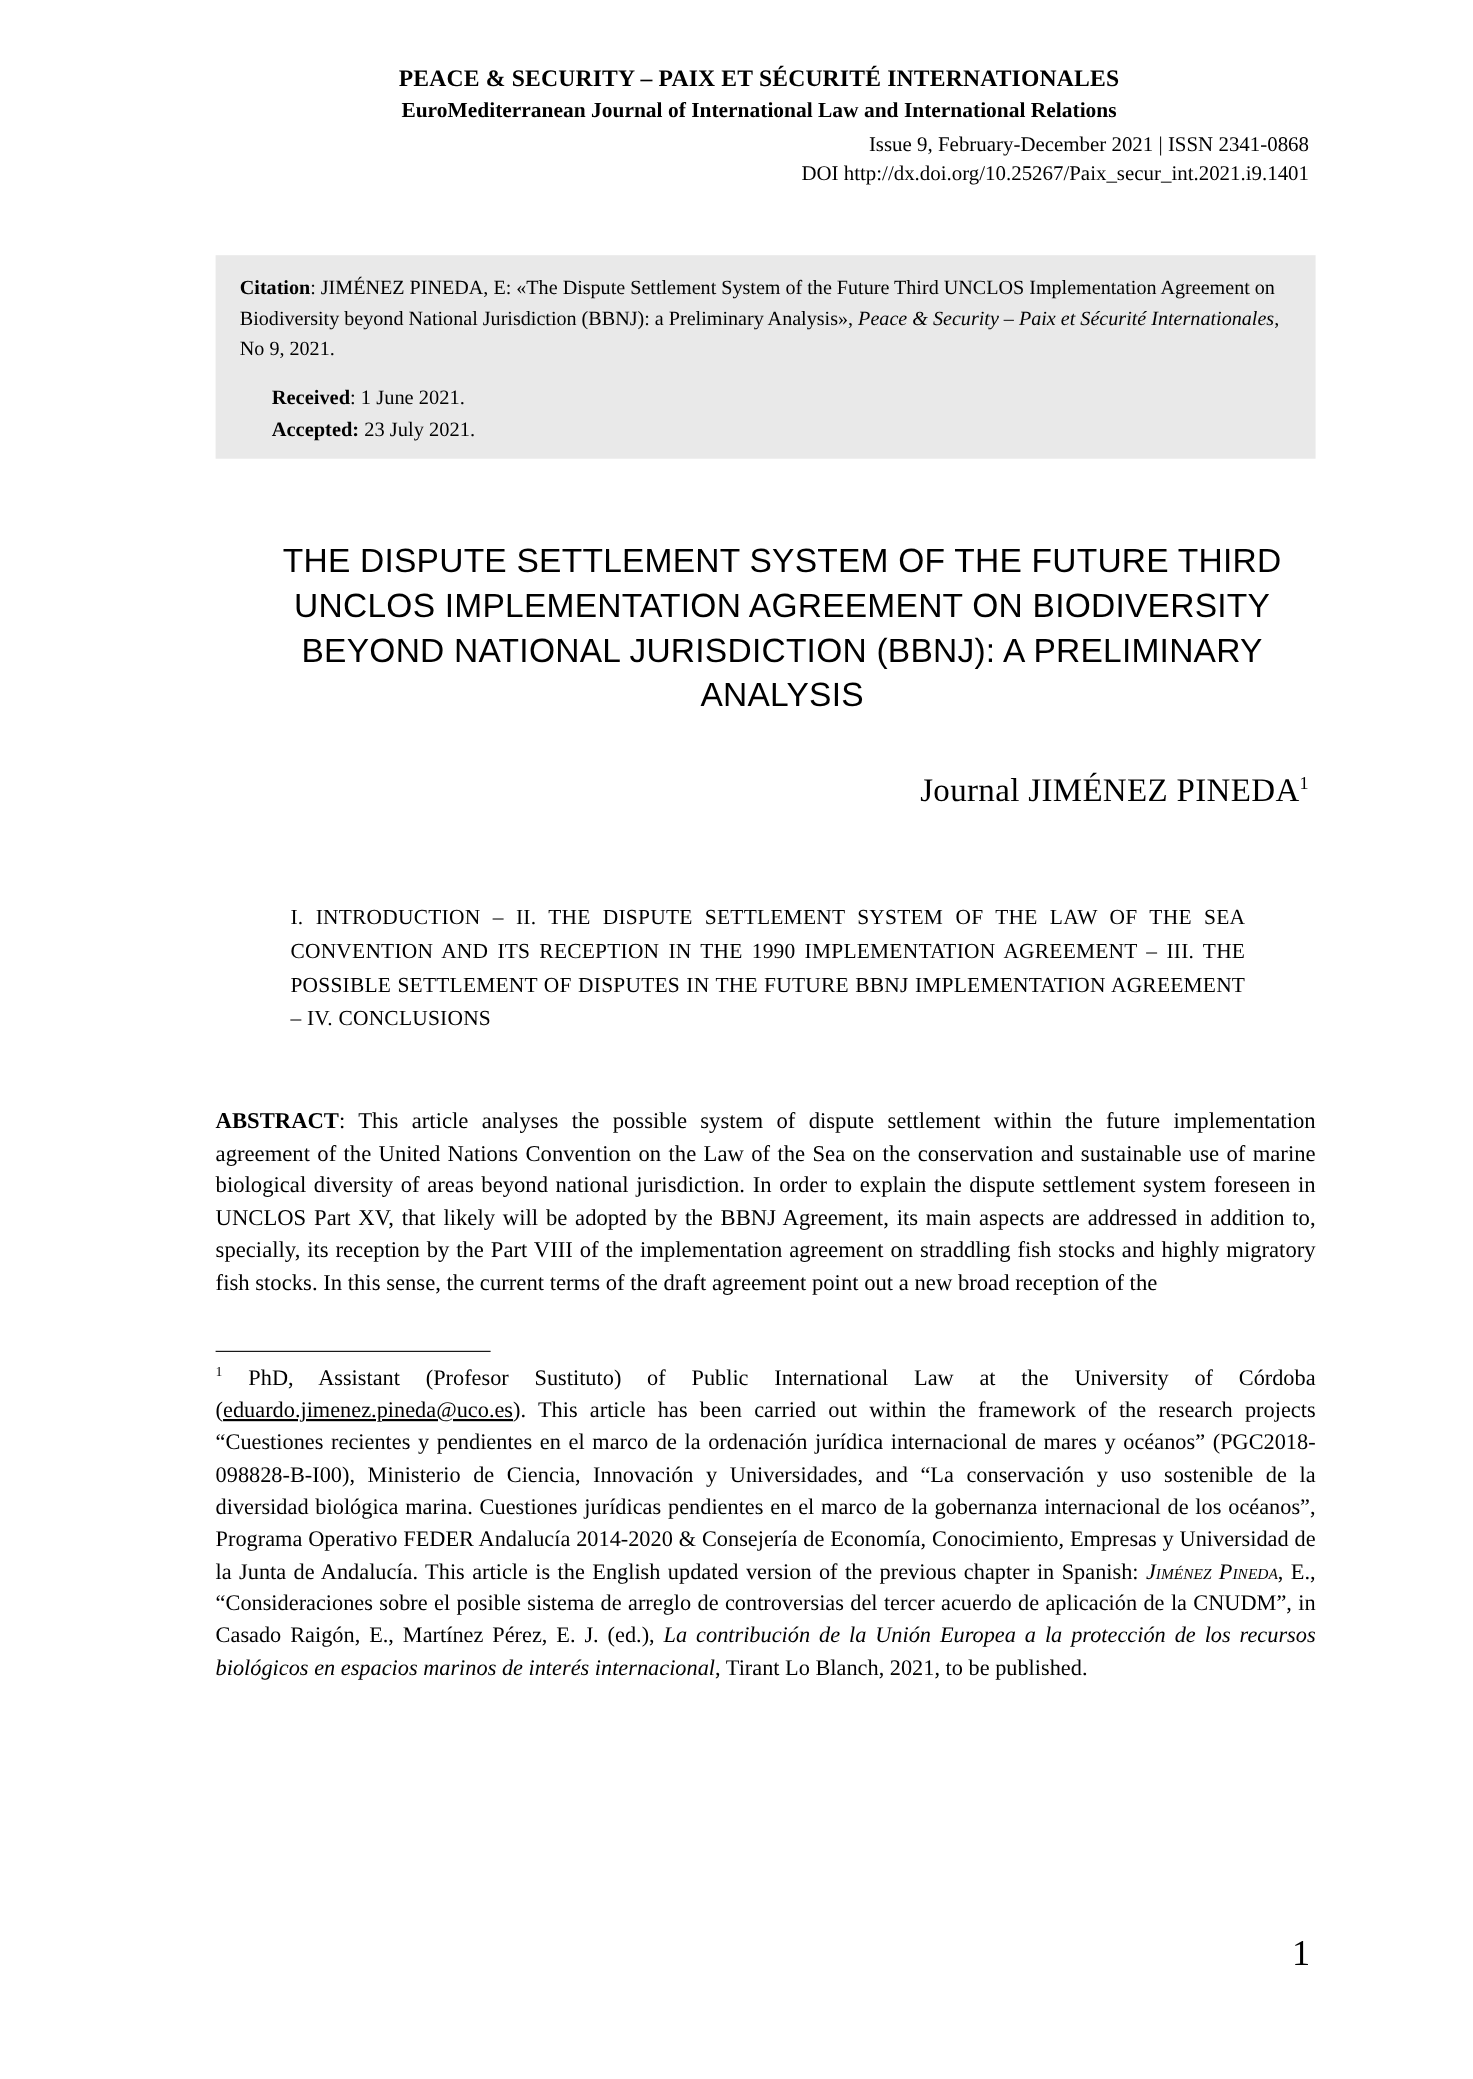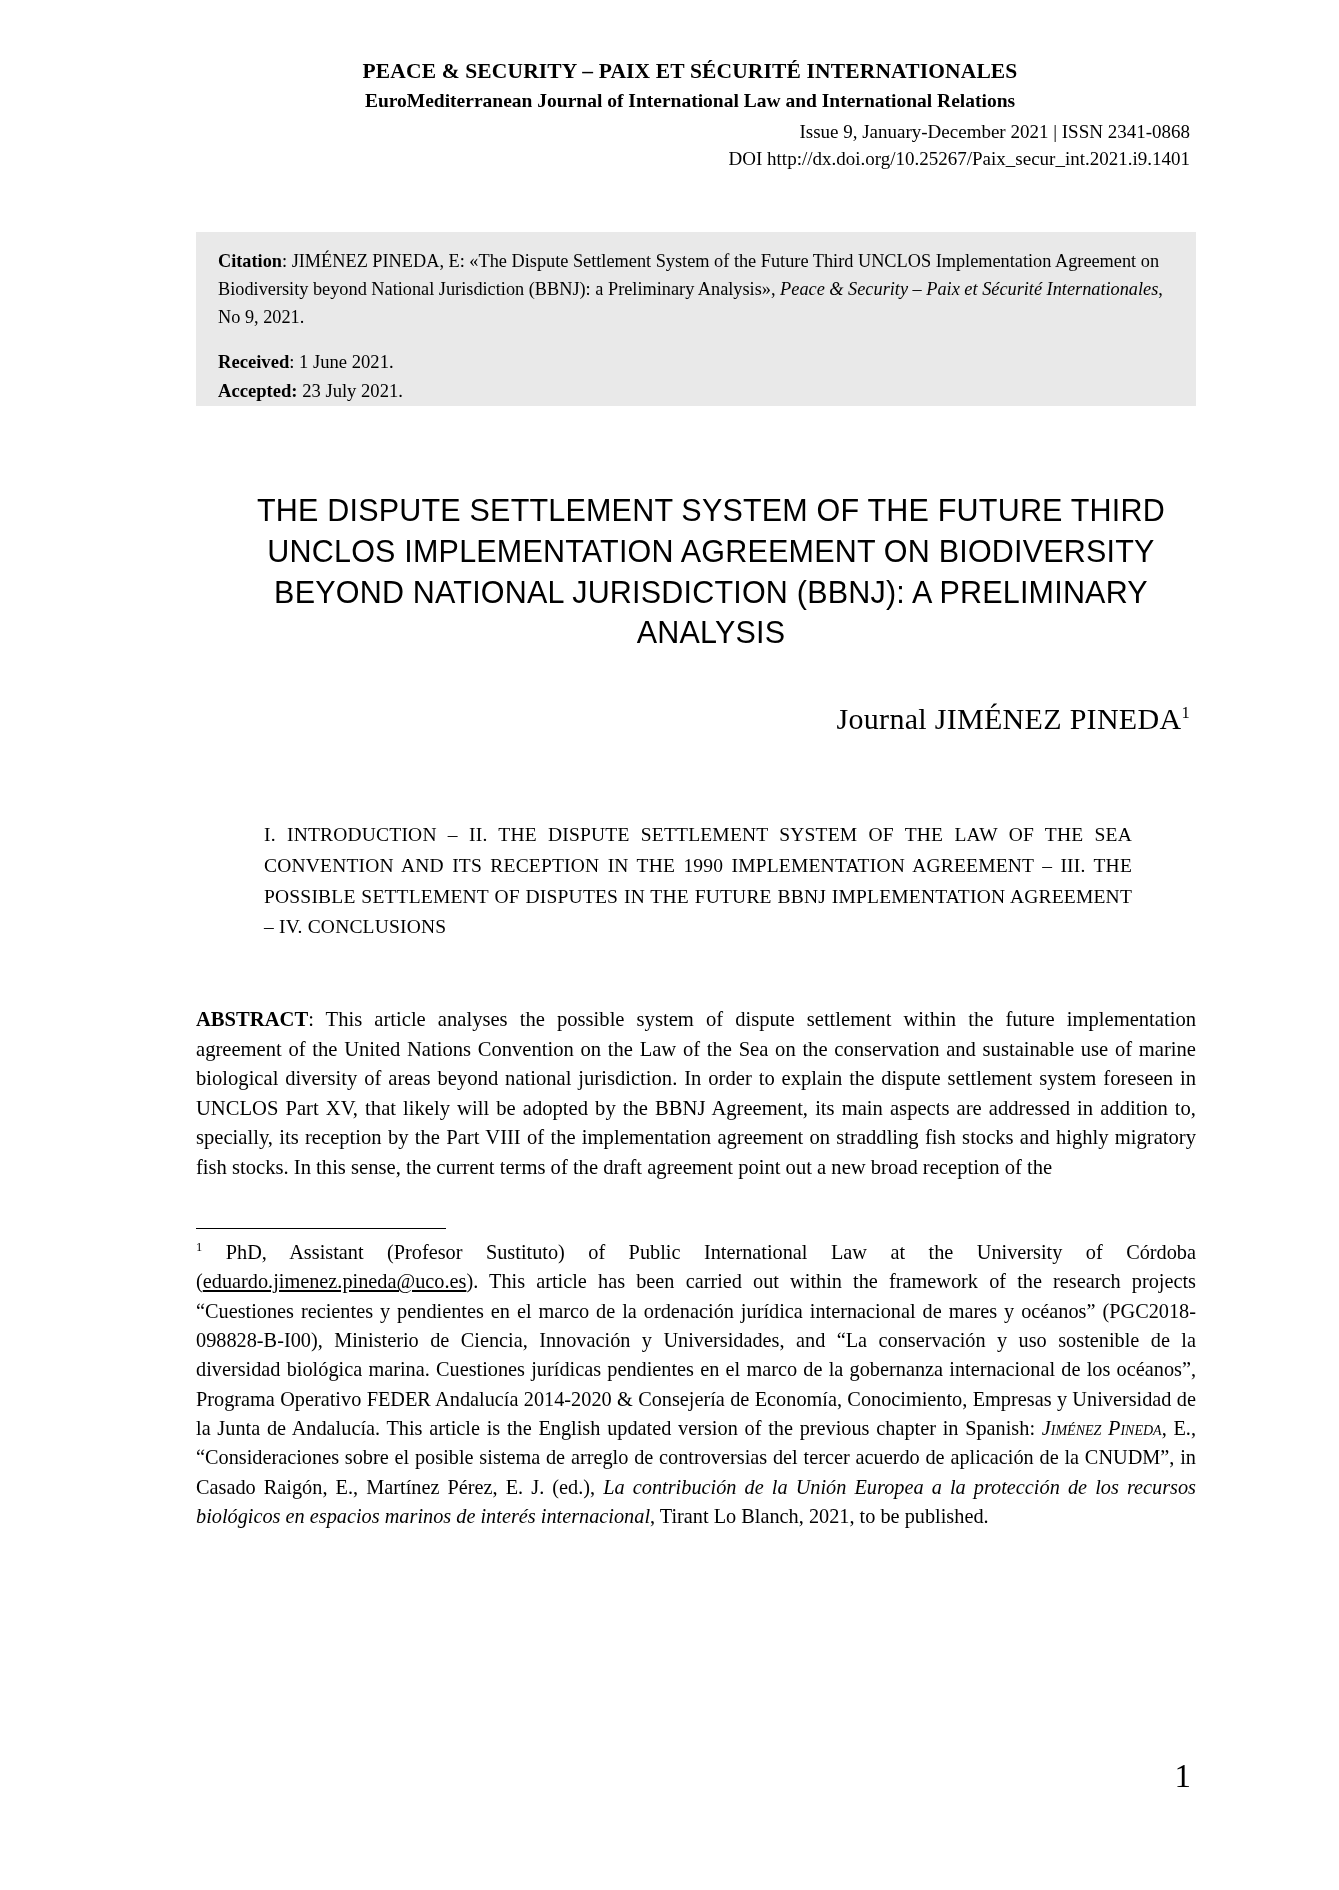--- a/index.html
+++ b/index.html
@@ -63,33 +63,34 @@
   }
 
   
   .citation-box {
     position: absolute;
     left: 196px;
     top: 232px;
     width: 1000px;
     background: #e9e9e9;
     box-sizing: border-box;
-    padding: 16px 22px 1px 22px;
+    padding: 16px 22px 12px 22px;
   }
   .citation-text {
     font-size: 18.3px;
     line-height: 1.52;
     text-align: left;
   }
   .citation-text b { font-weight: bold; }
   .citation-text i { font-style: italic; }
   .dates-block {
     margin-top: 16px;
     font-size: 18.6px;
     line-height: 1.56;
+    margin-left: 29px;
   }
   .dates-block b { font-weight: bold; }
 
   
   .doc-title {
     position: absolute;
     left: 216px;
     top: 470px;
     width: 990px;
     text-align: center;
@@ -200,21 +201,21 @@
   }
 </style>
 </head>
 <body>
 
 <div class="page">
 
   <div class="masthead">
     <div class="mast-line1">PEACE &amp; SECURITY – PAIX ET SÉCURITÉ INTERNATIONALES</div>
     <div class="mast-line2">EuroMediterranean Journal of International Law and International Relations</div>
-    <div class="mast-line3">Issue 9, January-December 2021 | ISSN 2341-0868</div>
+    <div class="mast-line3">Issue 9, February-December 2021 | ISSN 2341-0868</div>
     <div class="mast-line4">DOI http://dx.doi.org/10.25267/Paix_secur_int.2021.i9.1401</div>
   </div>
 
   <div class="citation-box">
     <div class="citation-text"><b>Citation</b><span>: JIMÉNEZ PINEDA, E: «The Dispute Settlement System of the Future Third UNCLOS Implementation Agreement on Biodiversity beyond National Jurisdiction (BBNJ): a Preliminary Analysis», </span><i>Peace &amp; Security – Paix et Sécurité Internationales</i><span>, No 9, 2021.</span></div>
     <div class="dates-block">
       <div><b>Received</b><span>: 1 June 2021.</span></div>
       <div><b>Accepted:</b><span> 23 July 2021.</span></div>
     </div>
   </div>

